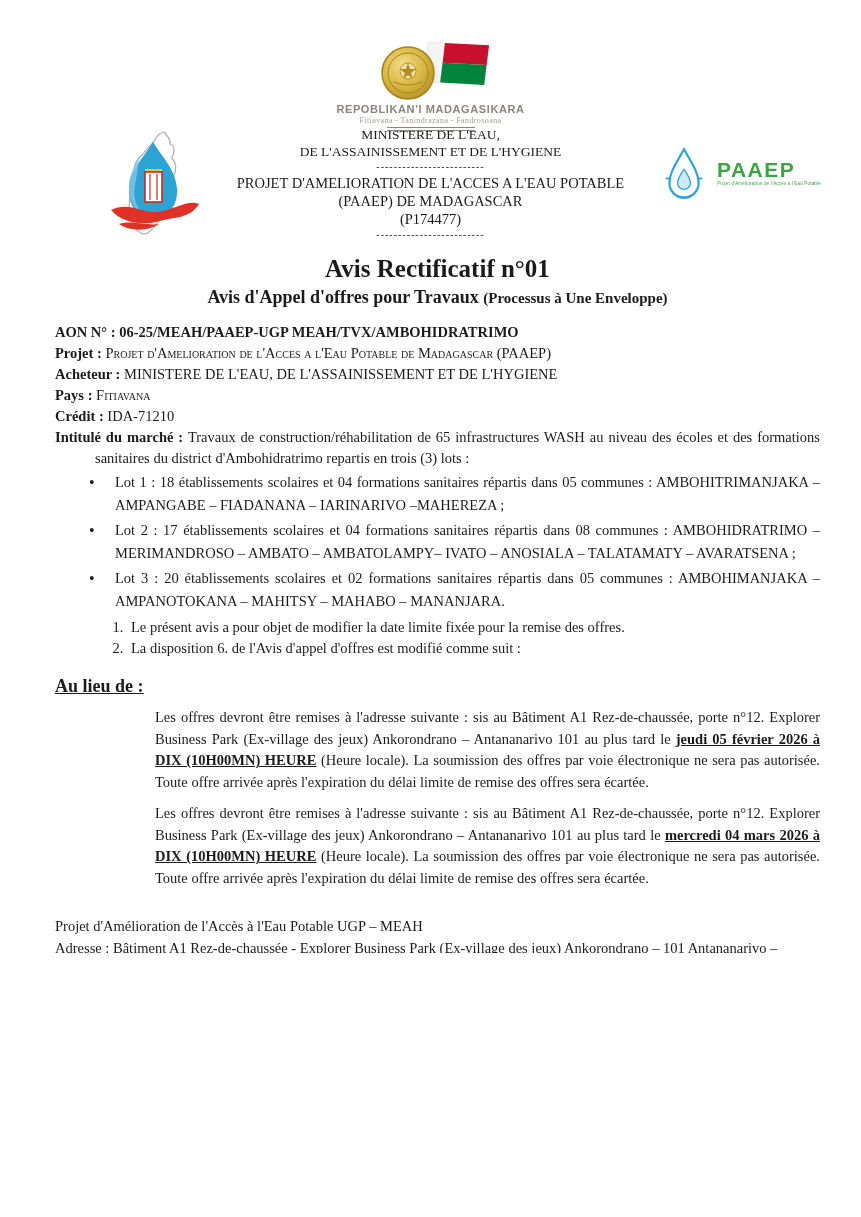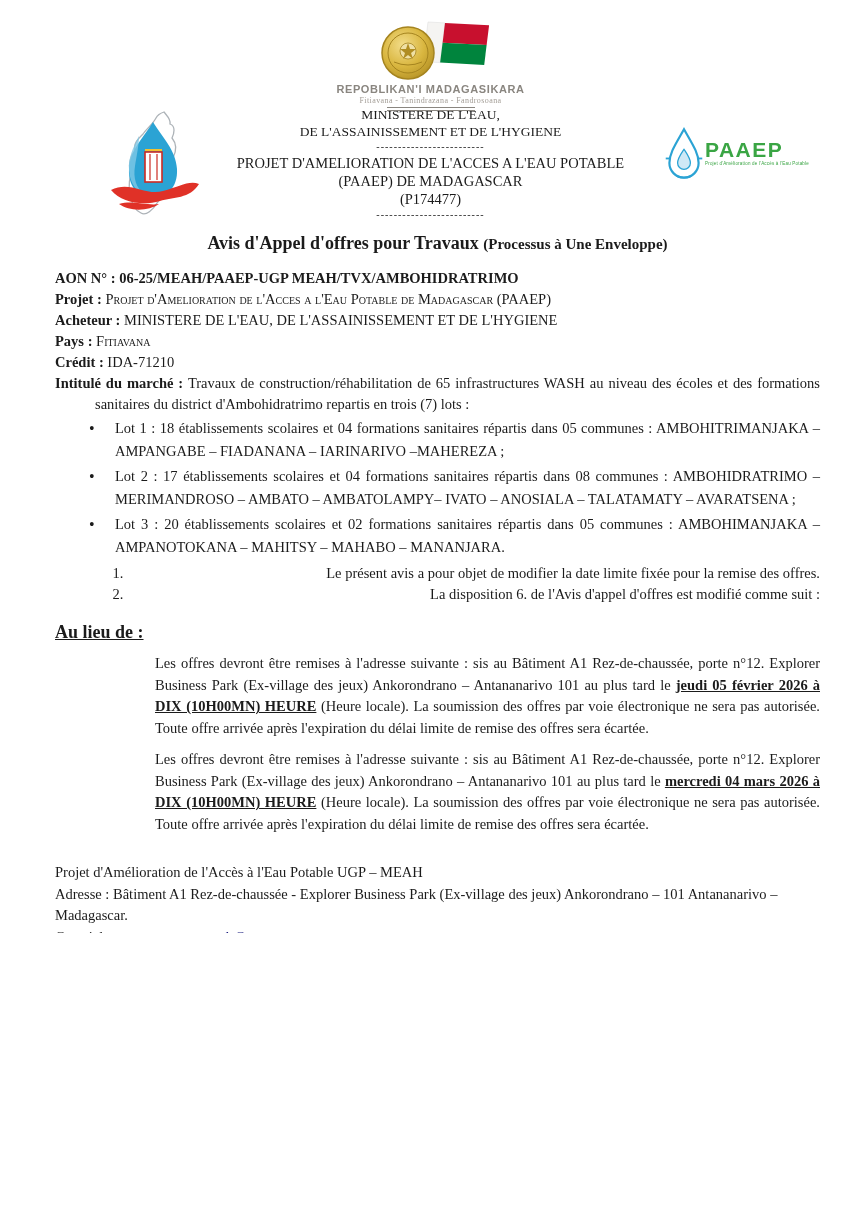--- a/index.html
+++ b/index.html
@@ -5,34 +5,35 @@
   :root{
     --stamp-red:#d6281f; --date-red:#ee1c23; --link-blue:#1f2282;
     --signature-blue:#2b49b1; --paaep-green:#3aa544; --drop-blue:#2ba3d4;
     --flag-red:#c8102e; --flag-green:#00843d; --gold:#c9a227; --text:#1b1b1b;
   }
   html,body{margin:0;padding:0;background:#fff;}
   .page{
     position:relative; width:861px; height:933px; background:#fff;
     font-family:"Liberation Serif","DejaVu Serif",serif; color:var(--text);
     overflow:hidden;
+    margin-top:20px;
   }
   
   .hdr{position:relative;height:230px;}
   .emblem-block{position:absolute;left:0;right:0;top:20px;text-align:center;}
   .emblem-block svg{display:block;margin:0 auto;}
   .country{font-family:"Liberation Sans",sans-serif;font-size:11px;font-weight:bold;color:#8a8680;letter-spacing:.6px;margin-top:1px;}
   .motto{font-family:Liberation Serif, serif;font-size:8px;color:#a39d96;letter-spacing:.4px;margin-top:1px;}
   .motto-rule{width:88px;margin:2px auto 0;border-top:1px solid #8a8680;border-bottom:1px solid #8a8680;height:2px;}
   .ministry-logo{position:absolute;left:95px;top:110px;}
   .hdr-center{position:absolute;left:0;right:0;top:106px;text-align:center;font-weight:normal;}
   .hdr-center .m1,.hdr-center .m2{font-size:13.5px;line-height:17px;}
   .hdr-center .sep{font-size:10px;letter-spacing:1px;line-height:14px;color:#222;}
   .hdr-center .p1,.hdr-center .p2,.hdr-center .pc{font-size:14.5px;line-height:18px;}
-  .paaep-logo{position:absolute;left:663px;top:124px;display:flex;align-items:center;gap:0;}
+  .paaep-logo{position:absolute;left:663px;top:124px;display:flex;align-items:center;gap:12px;}
   .paaep-name{font-family:"Liberation Sans",sans-serif;font-size:21px;font-weight:bold;color:var(--paaep-green);letter-spacing:1.5px;line-height:20px;}
   .paaep-tag{font-family:"Liberation Sans",sans-serif;font-size:4.5px;color:var(--paaep-green);margin-top:1px;letter-spacing:.2px;}
   
   .main{padding:0 41px 0 55px;font-size:14.5px;}
   h1.title{font-size:25px;text-align:center;margin:4px 0 0;line-height:30px;}
   h2.subtitle{font-size:18px;text-align:center;margin:2px 0 12px;line-height:23px;}
   h2.subtitle .paren{font-size:15px;}
   .dline{line-height:21px;}
   .dline b.lab{font-weight:bold;}
   .sc{font-variant:small-caps;}
@@ -41,21 +42,21 @@
   ul.lots li{list-style:none;position:relative;text-align:justify;line-height:23px;margin-bottom:2px;}
   ul.lots li::before{content:"\2022";position:absolute;left:-26px;top:0;font-size:16px;}
   .emis-row{margin-top:9px;display:flex;align-items:center;}
   .emis-lab{font-weight:bold;font-size:15px;}
   .date-stamp{
     color:var(--date-red);font-family:"Liberation Sans","DejaVu Sans",sans-serif;
     font-weight:bold;font-size:29px;letter-spacing:2px;margin-left:42px;
     display:inline-block;transform:scaleX(.82) rotate(-.6deg);transform-origin:left center;white-space:nowrap;
   }
   ol.points{margin:4px 0 0;padding-left:72px;}
-  ol.points li{line-height:21px;padding-left:4px;text-align:right;}
+  ol.points li{line-height:21px;padding-left:4px;}
   h3.section{font-size:18px;font-weight:bold;text-decoration:underline;margin:17px 0 6px;}
   .indent-para{margin:10px 0 0 100px;text-align:justify;line-height:21.5px;}
   .date-bold{font-weight:bold;text-decoration:underline;}
   .footer-block{margin-top:27px;line-height:21.5px;}
   .doclink{color:var(--link-blue);text-decoration:underline;}
   .courriel-gap{display:inline-block;width:10px;}
   
   .stamp{position:absolute;left:418px;top:1034px;opacity:.92;}
   .stamp text{font-family:"Liberation Sans",sans-serif;font-weight:bold;}
   .sig-role{position:absolute;left:540px;top:1058px;font-size:16.5px;}
@@ -130,20 +131,21 @@
       </svg>
       <div>
         <div class="paaep-name">PAAEP</div>
         <div class="paaep-tag">Projet d'Amélioration de l'Accès à l'Eau Potable</div>
       </div>
     </div>
   </div>
 
   <div class="main">
 
+    <h1 class="title">Avis Rectificatif n°01</h1>
     <h2 class="subtitle">
       <span>Avis d'Appel d'offres pour Travaux</span>
       <span class="paren">(Processus à Une Enveloppe)</span>
     </h2>
 
     <div class="dline">
       <b class="lab">AON N° :</b>
       <b>06-25/MEAH/PAAEP-UGP MEAH/TVX/AMBOHIDRATRIMO</b>
     </div>
     <div class="dline">
@@ -157,21 +159,21 @@
     <div class="dline">
       <b class="lab">Pays :</b>
       <span class="sc">Fitiavana</span>
     </div>
     <div class="dline">
       <b class="lab">Crédit :</b>
       <span>IDA-71210</span>
     </div>
     <div class="dline intitule">
       <b class="lab">Intitulé du marché :</b>
-      <span>Travaux de construction/réhabilitation de 65 infrastructures WASH au niveau des écoles et des formations sanitaires du district d'Ambohidratrimo repartis en trois (7) lots :</span>
+      <span>Travaux de construction/réhabilitation de 65 infrastructures WASH au niveau des écoles et des formations sanitaires du district d'Ambohidratrimo repartis en trois (3) lots :</span>
     </div>
 
     <ul class="lots">
       <li>Lot 1 : 18 établissements scolaires et 04 formations sanitaires répartis dans 05 communes : AMBOHITRIMANJAKA – AMPANGABE – FIADANANA – IARINARIVO –MAHEREZA ;</li>
       <li>Lot 2 : 17 établissements scolaires et 04 formations sanitaires répartis dans 08 communes : AMBOHIDRATRIMO – MERIMANDROSO – AMBATO – AMBATOLAMPY– IVATO – ANOSIALA – TALATAMATY – AVARATSENA ;</li>
       <li>Lot 3 : 20 établissements scolaires et 02 formations sanitaires répartis dans 05 communes : AMBOHIMANJAKA – AMPANOTOKANA – MAHITSY – MAHABO – MANANJARA.</li>
     </ul>
 
 
     <ol class="points">

